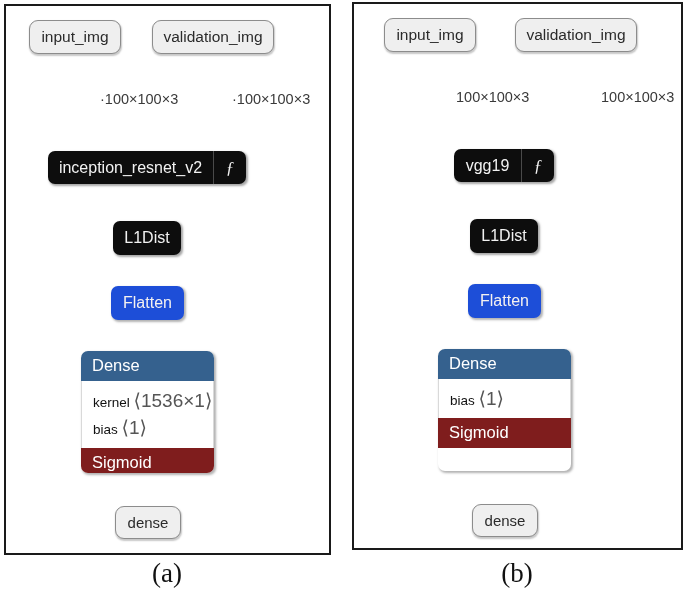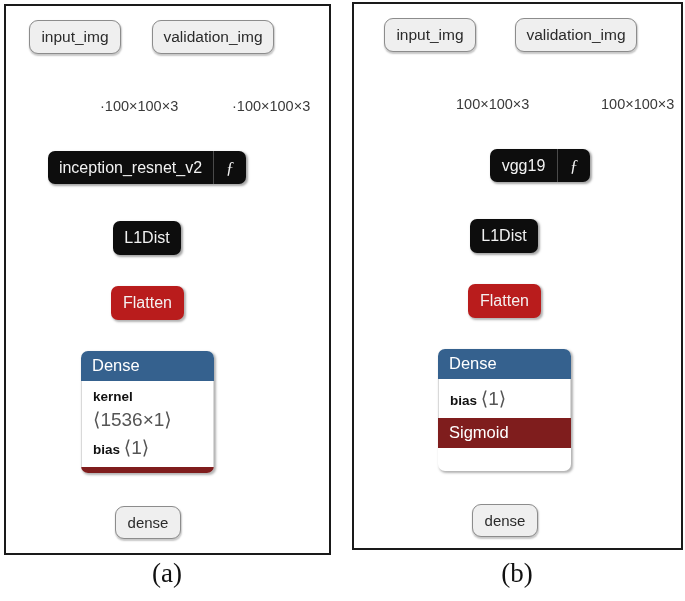--- a/index.html
+++ b/index.html
@@ -90,21 +90,21 @@
     height: 100%;
     width: 32px;
     border-left: 1.6px solid #4a4a4a;
     font-family: "Liberation Serif", serif;
     font-style: italic;
     font-size: 17px;
   }
 
   
   .flatten {
-    background: #b91c1c;
+    background: #1d4ed8;
     border-radius: 7px;
     color: #f4f1f0;
     font-size: 16px;
     box-shadow: 1.2px 1.6px 2.2px rgba(0,0,0,0.3);
   }
 
   
   .dense {
     position: absolute;
     box-sizing: border-box;
@@ -123,37 +123,36 @@
   }
   .dense-body {
     background: #ffffff;
     border-left: 1.2px solid #d9d9d9;
     border-right: 1.2px solid #d9d9d9;
     padding: 6px 0 6px 11px;
     font-size: 13.5px;
     color: #333333;
     line-height: 1.45;
   }
-  .dense-body .pname { font-weight: bold; color: #111111; }
+  .dense-body .pname { font-weight: normal; color: #111111; }
   .dense-body .pshape { color: #555555; font-size: 19px; }
   .dense-act {
     background: #7f1d1d;
     color: #ffffff;
     font-size: 16.5px;
     padding: 4px 0 5px 11px;
     line-height: 1.25;
   }
 
   
   .edge-label {
     position: absolute;
     font-size: 14.5px;
     color: #3a3a3a;
     white-space: nowrap;
-    margin-top: 7px;
   }
 
   
   .edges {
     position: absolute;
     left: 0; top: 0;
     width: 685px; height: 601px;
     pointer-events: none;
   }
 </style>
@@ -237,21 +236,21 @@
     <span>input_img</span>
   </div>
 
   <div class="node io" style="left:515px; top:18px; width:122px; height:34px;">
     <span>validation_img</span>
   </div>
 
   <div class="edge-label" style="left:456px; top:89px;">100×100×3</div>
   <div class="edge-label" style="left:601px; top:89px;">100×100×3</div>
 
-  <div class="node blackbox" style="left:454px; top:149px; width:100px; height:33px;margin-left:36px;">
+  <div class="node blackbox" style="left:454px; top:149px; width:100px; height:33px;">
     <span class="bb-name">vgg19</span>
     <span class="bb-fn">ƒ</span>
   </div>
 
   <div class="node blackbox" style="left:470px; top:219px; width:68px; height:34px;">
     <span>L1Dist</span>
   </div>
 
   <div class="node flatten" style="left:468px; top:284px; width:73px; height:34px;">
     <span>Flatten</span>

